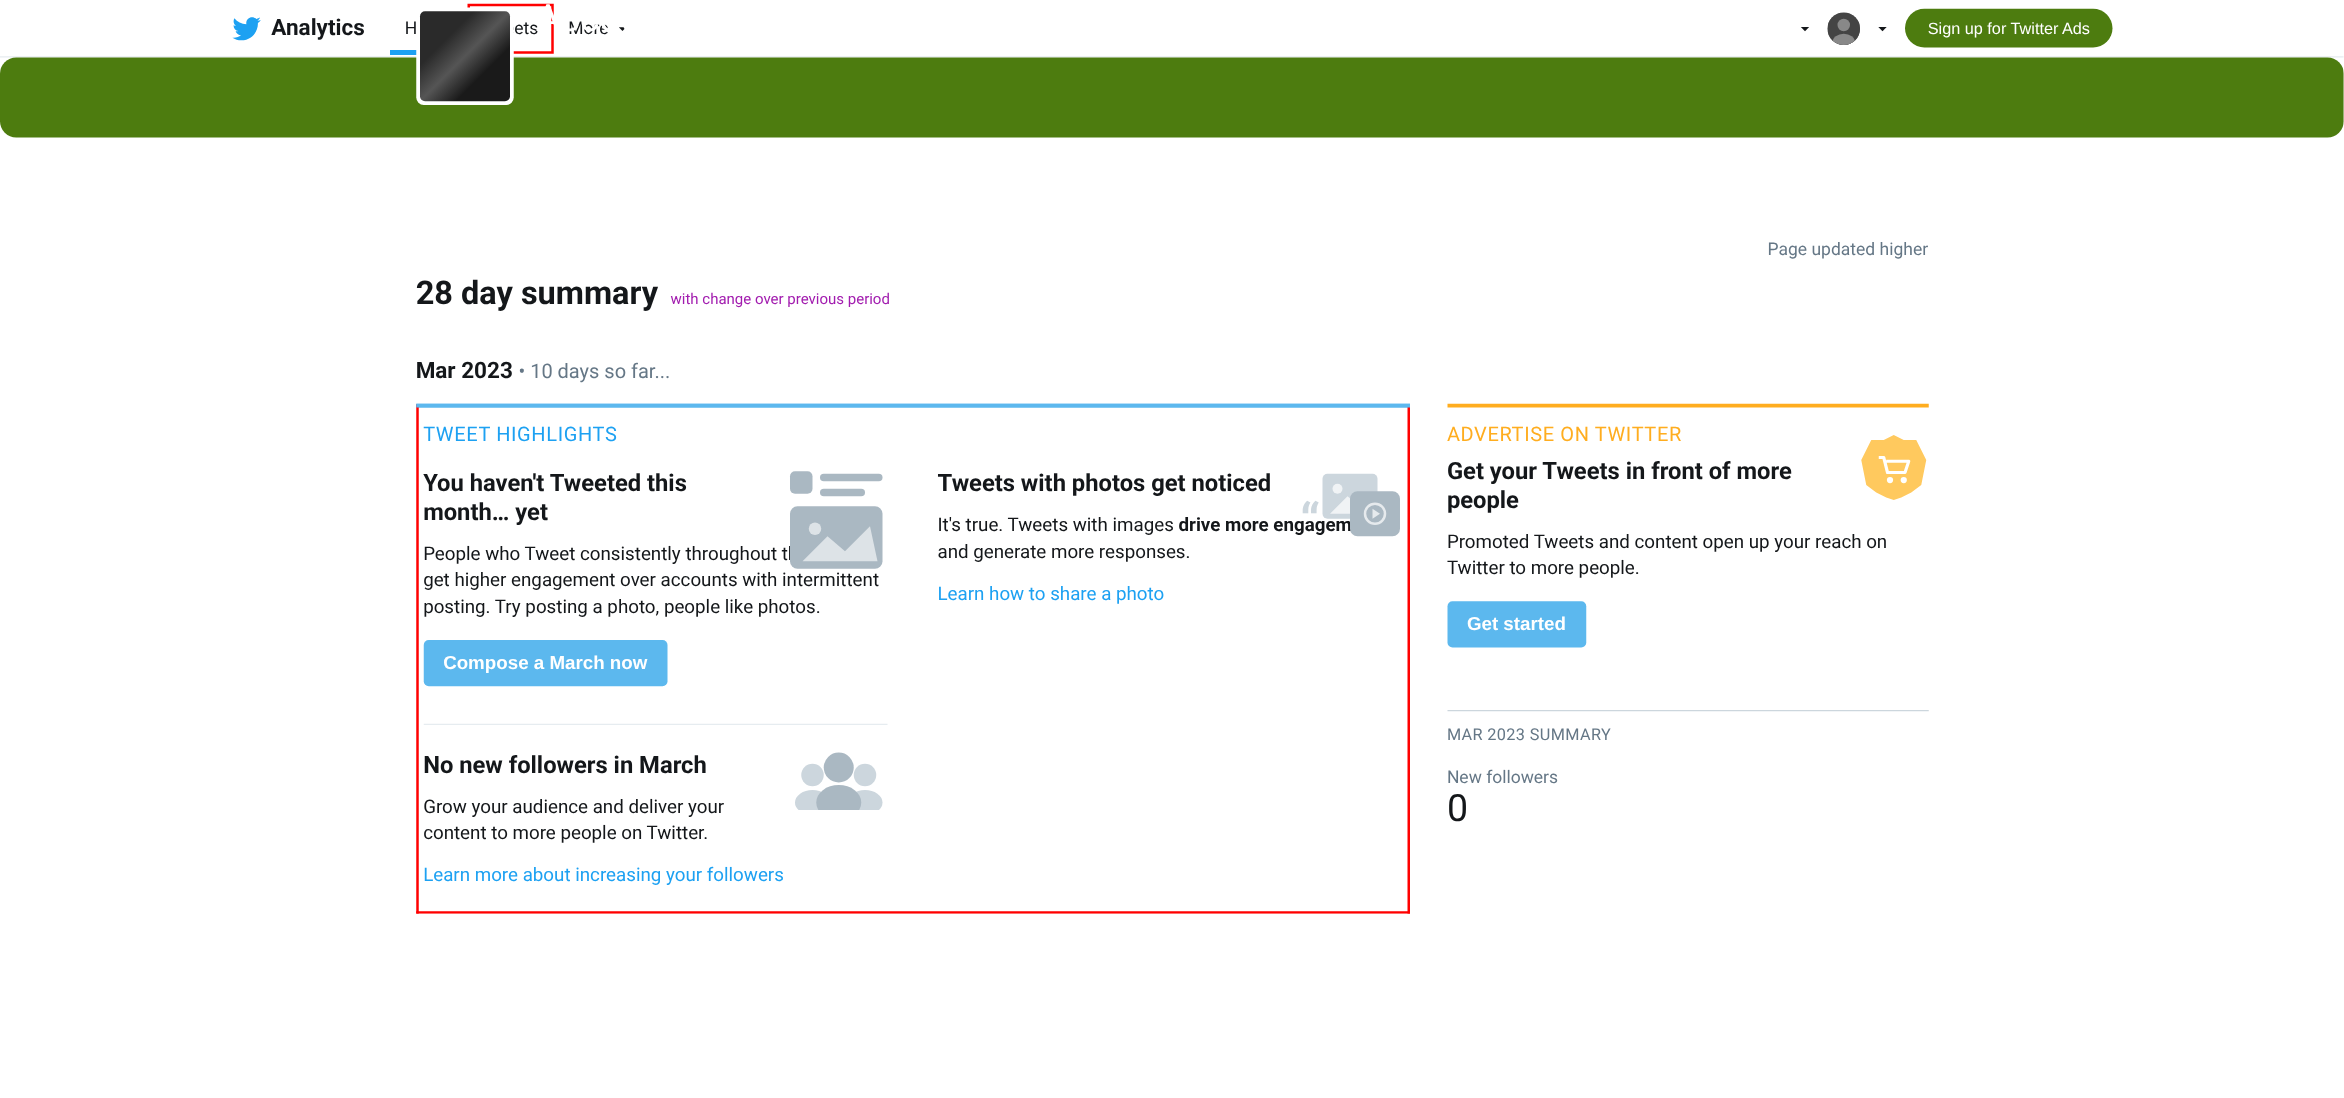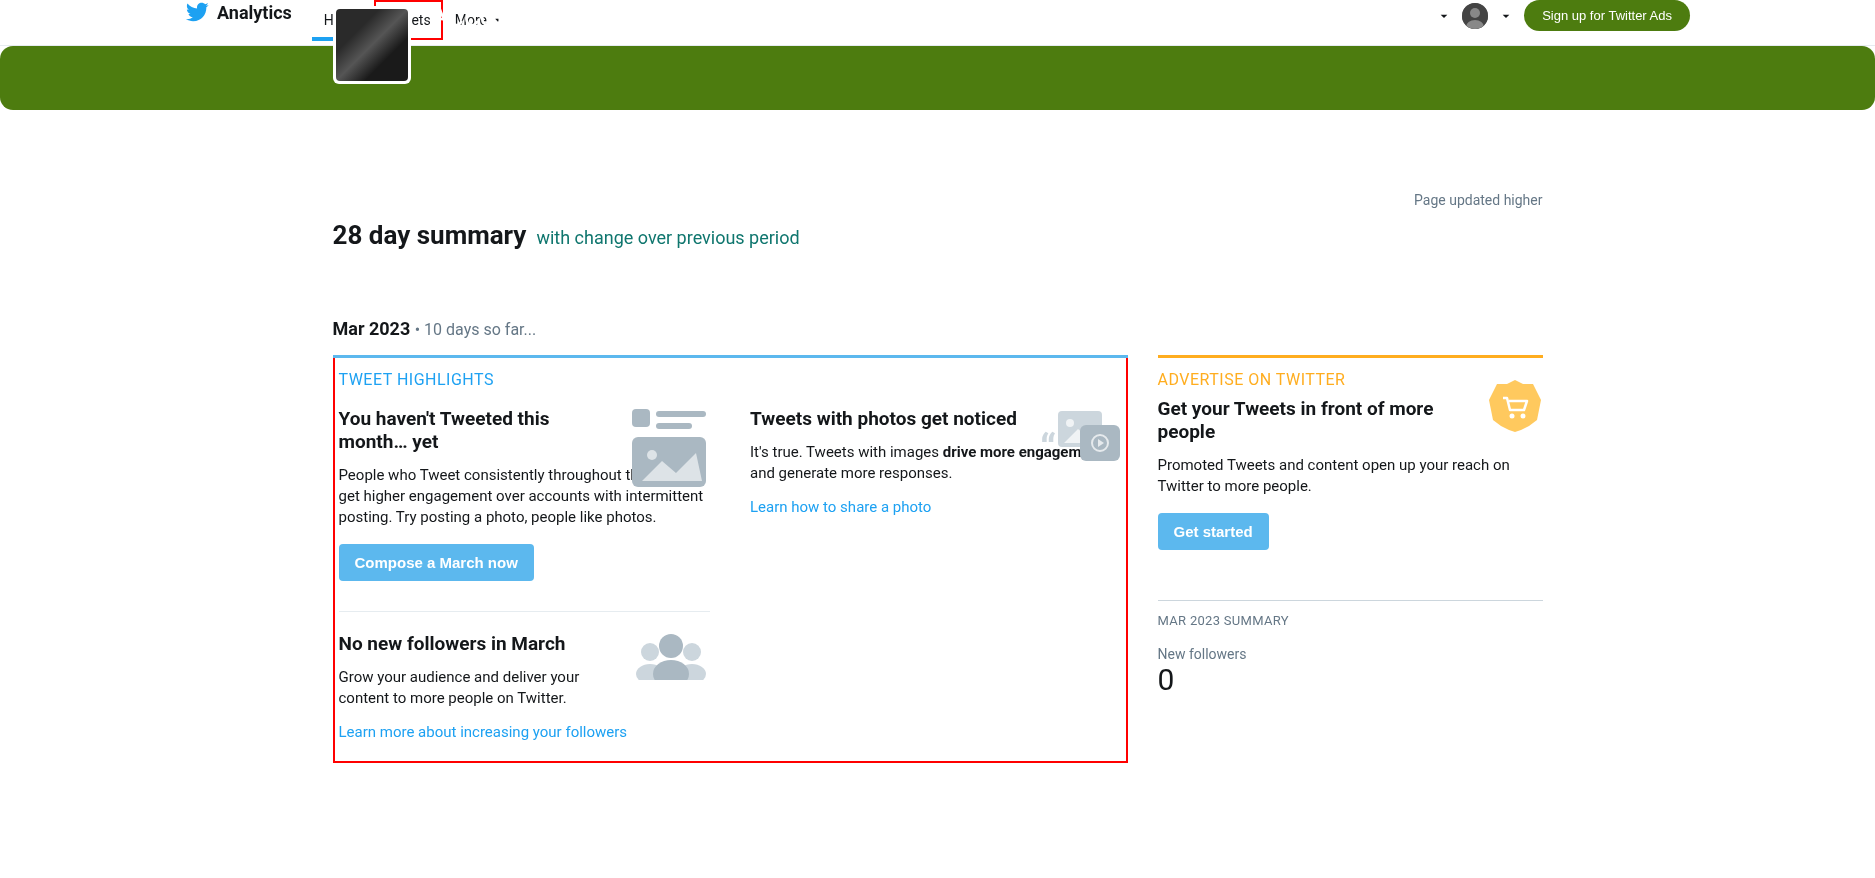--- a/index.html
+++ b/index.html
@@ -7,21 +7,21 @@
       padding: 0;
       box-sizing: border-box;
     }
     body {
       font-family: -apple-system, BlinkMacSystemFont, "Segoe UI", Roboto, Helvetica, Arial, sans-serif;
       background: #fff;
       color: #14171a;
     }
     .top-nav {
       display: flex;
-      align-items: flex-start;
+      align-items: center;
       padding: 0 185px;
       height: 46px;
       border-bottom: 1px solid #e6ecf0;
       position: relative;
     }
     .logo-section {
       display: flex;
       align-items: center;
       margin-right: 20px;
     }
@@ -141,26 +141,26 @@
       max-width: 1210px;
       margin: 0 auto;
       padding-top: 70px;
     }
     .summary-heading {
       font-size: 26px;
       font-weight: 700;
       display: inline;
     }
     .summary-sub {
-      font-size: 18px;
-      color: #0f766e;
+      font-size: 12px;
+      color: #a21caf;
       margin-left: 6px;
     }
     .month-row {
-      margin-top: 68px;
+      margin-top: 36px;
       font-size: 18px;
     }
     .month-label {
       font-weight: 700;
     }
     .month-days {
       color: #657786;
       font-size: 16px;
     }
     .main-columns {

